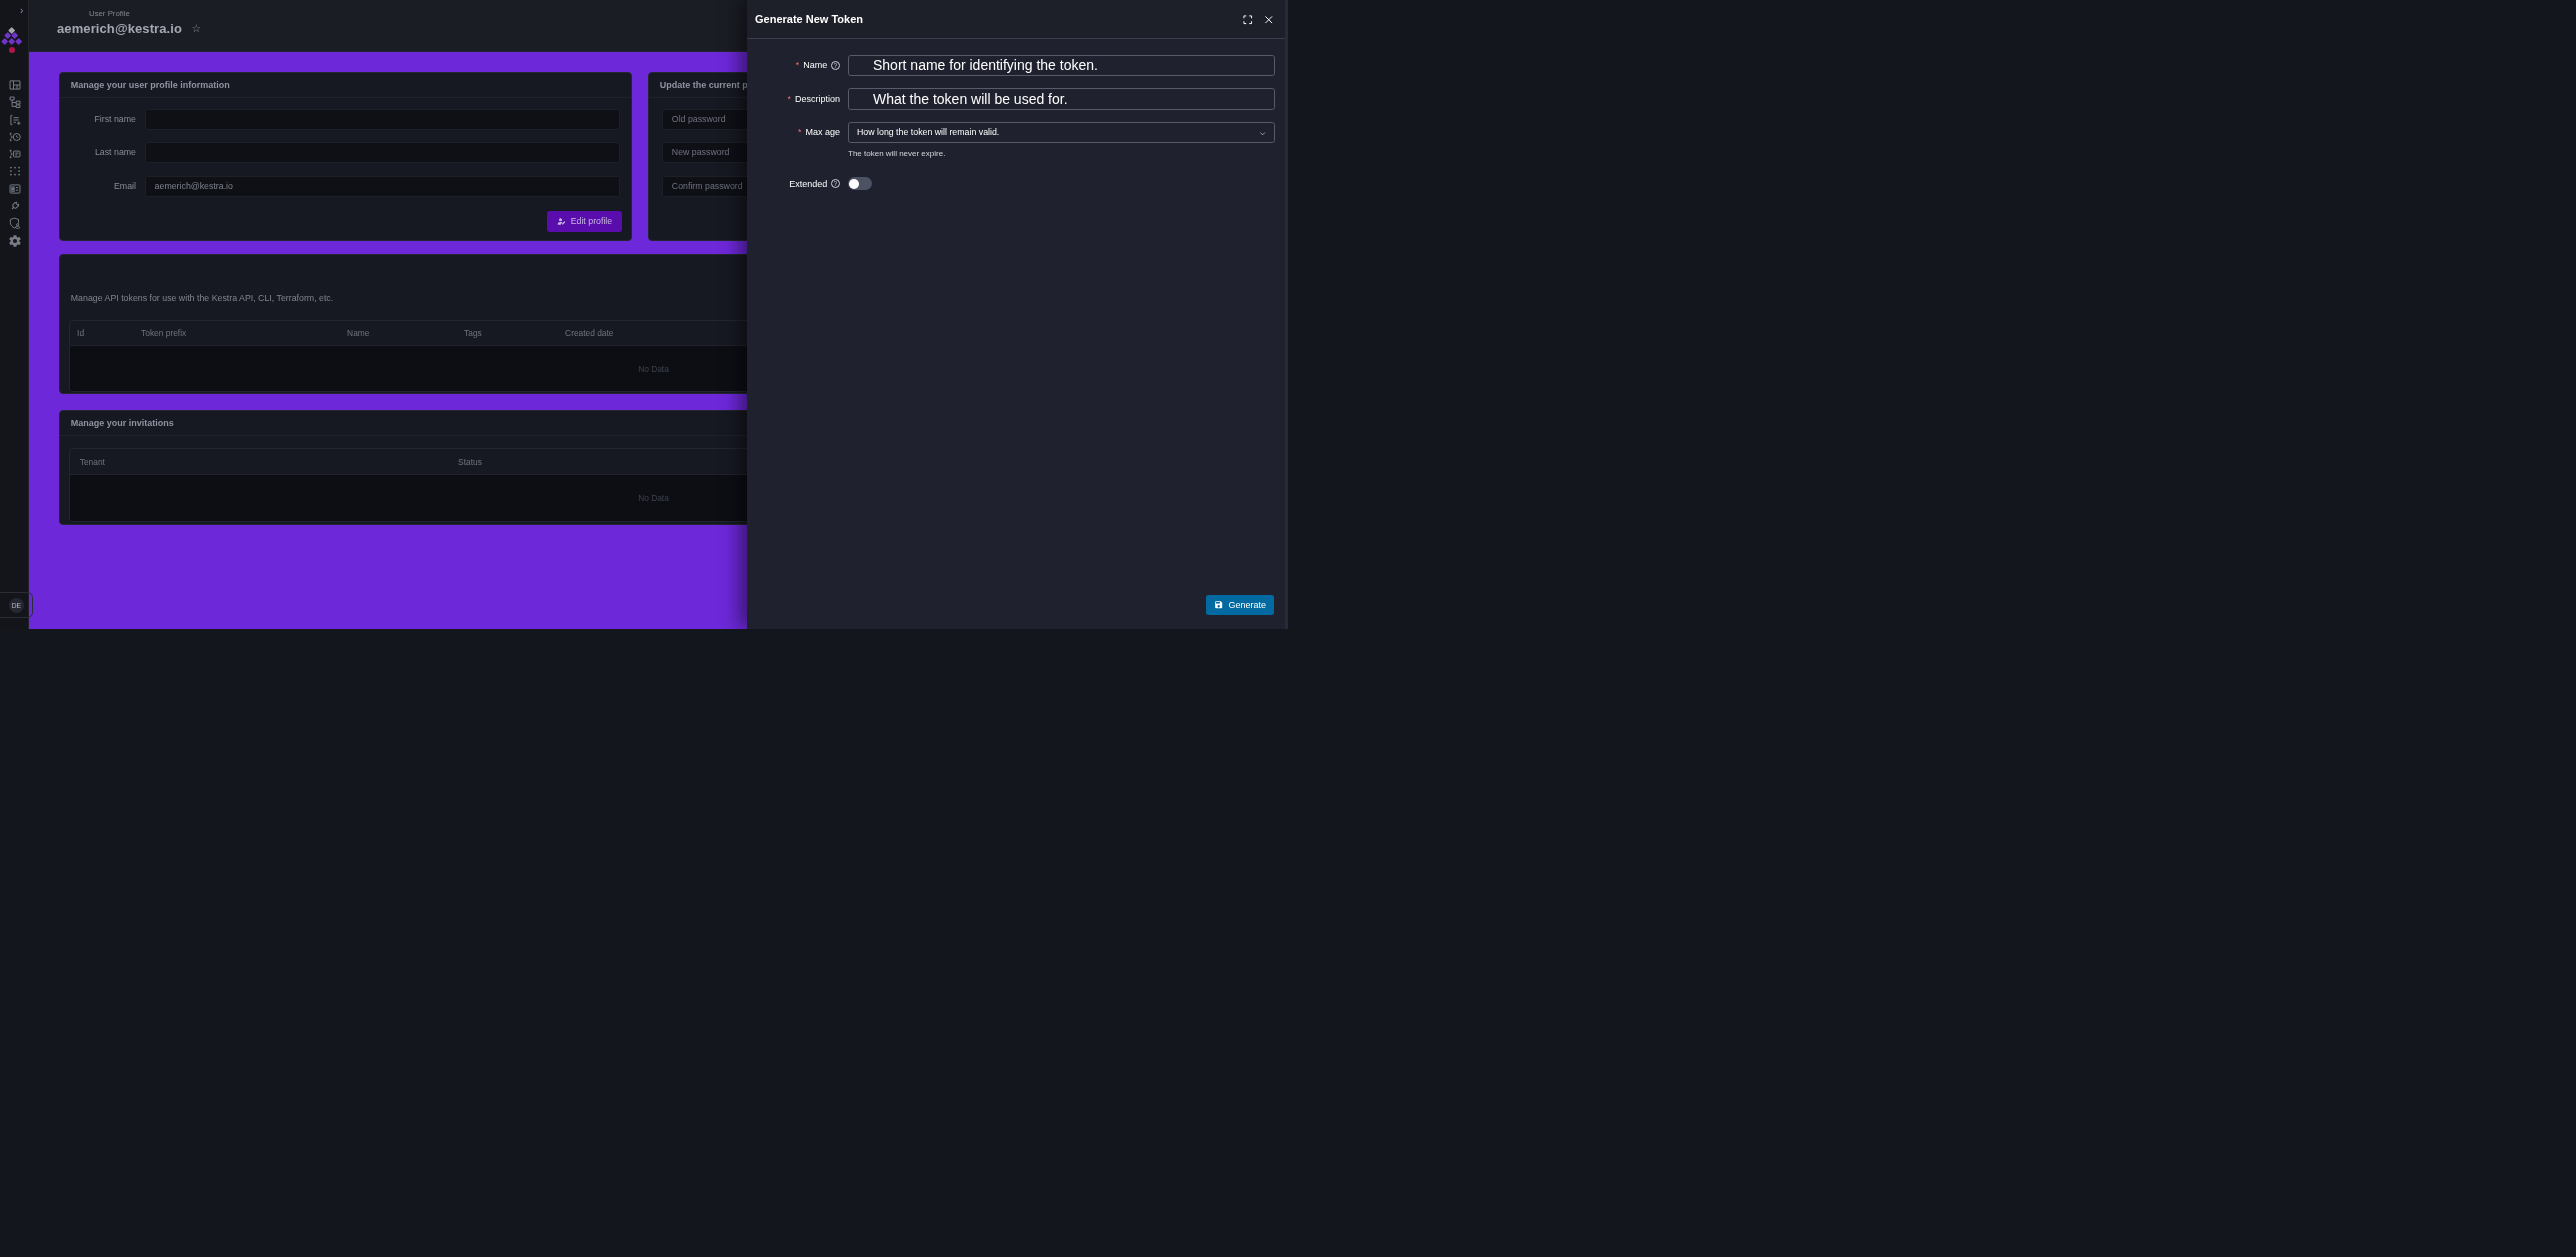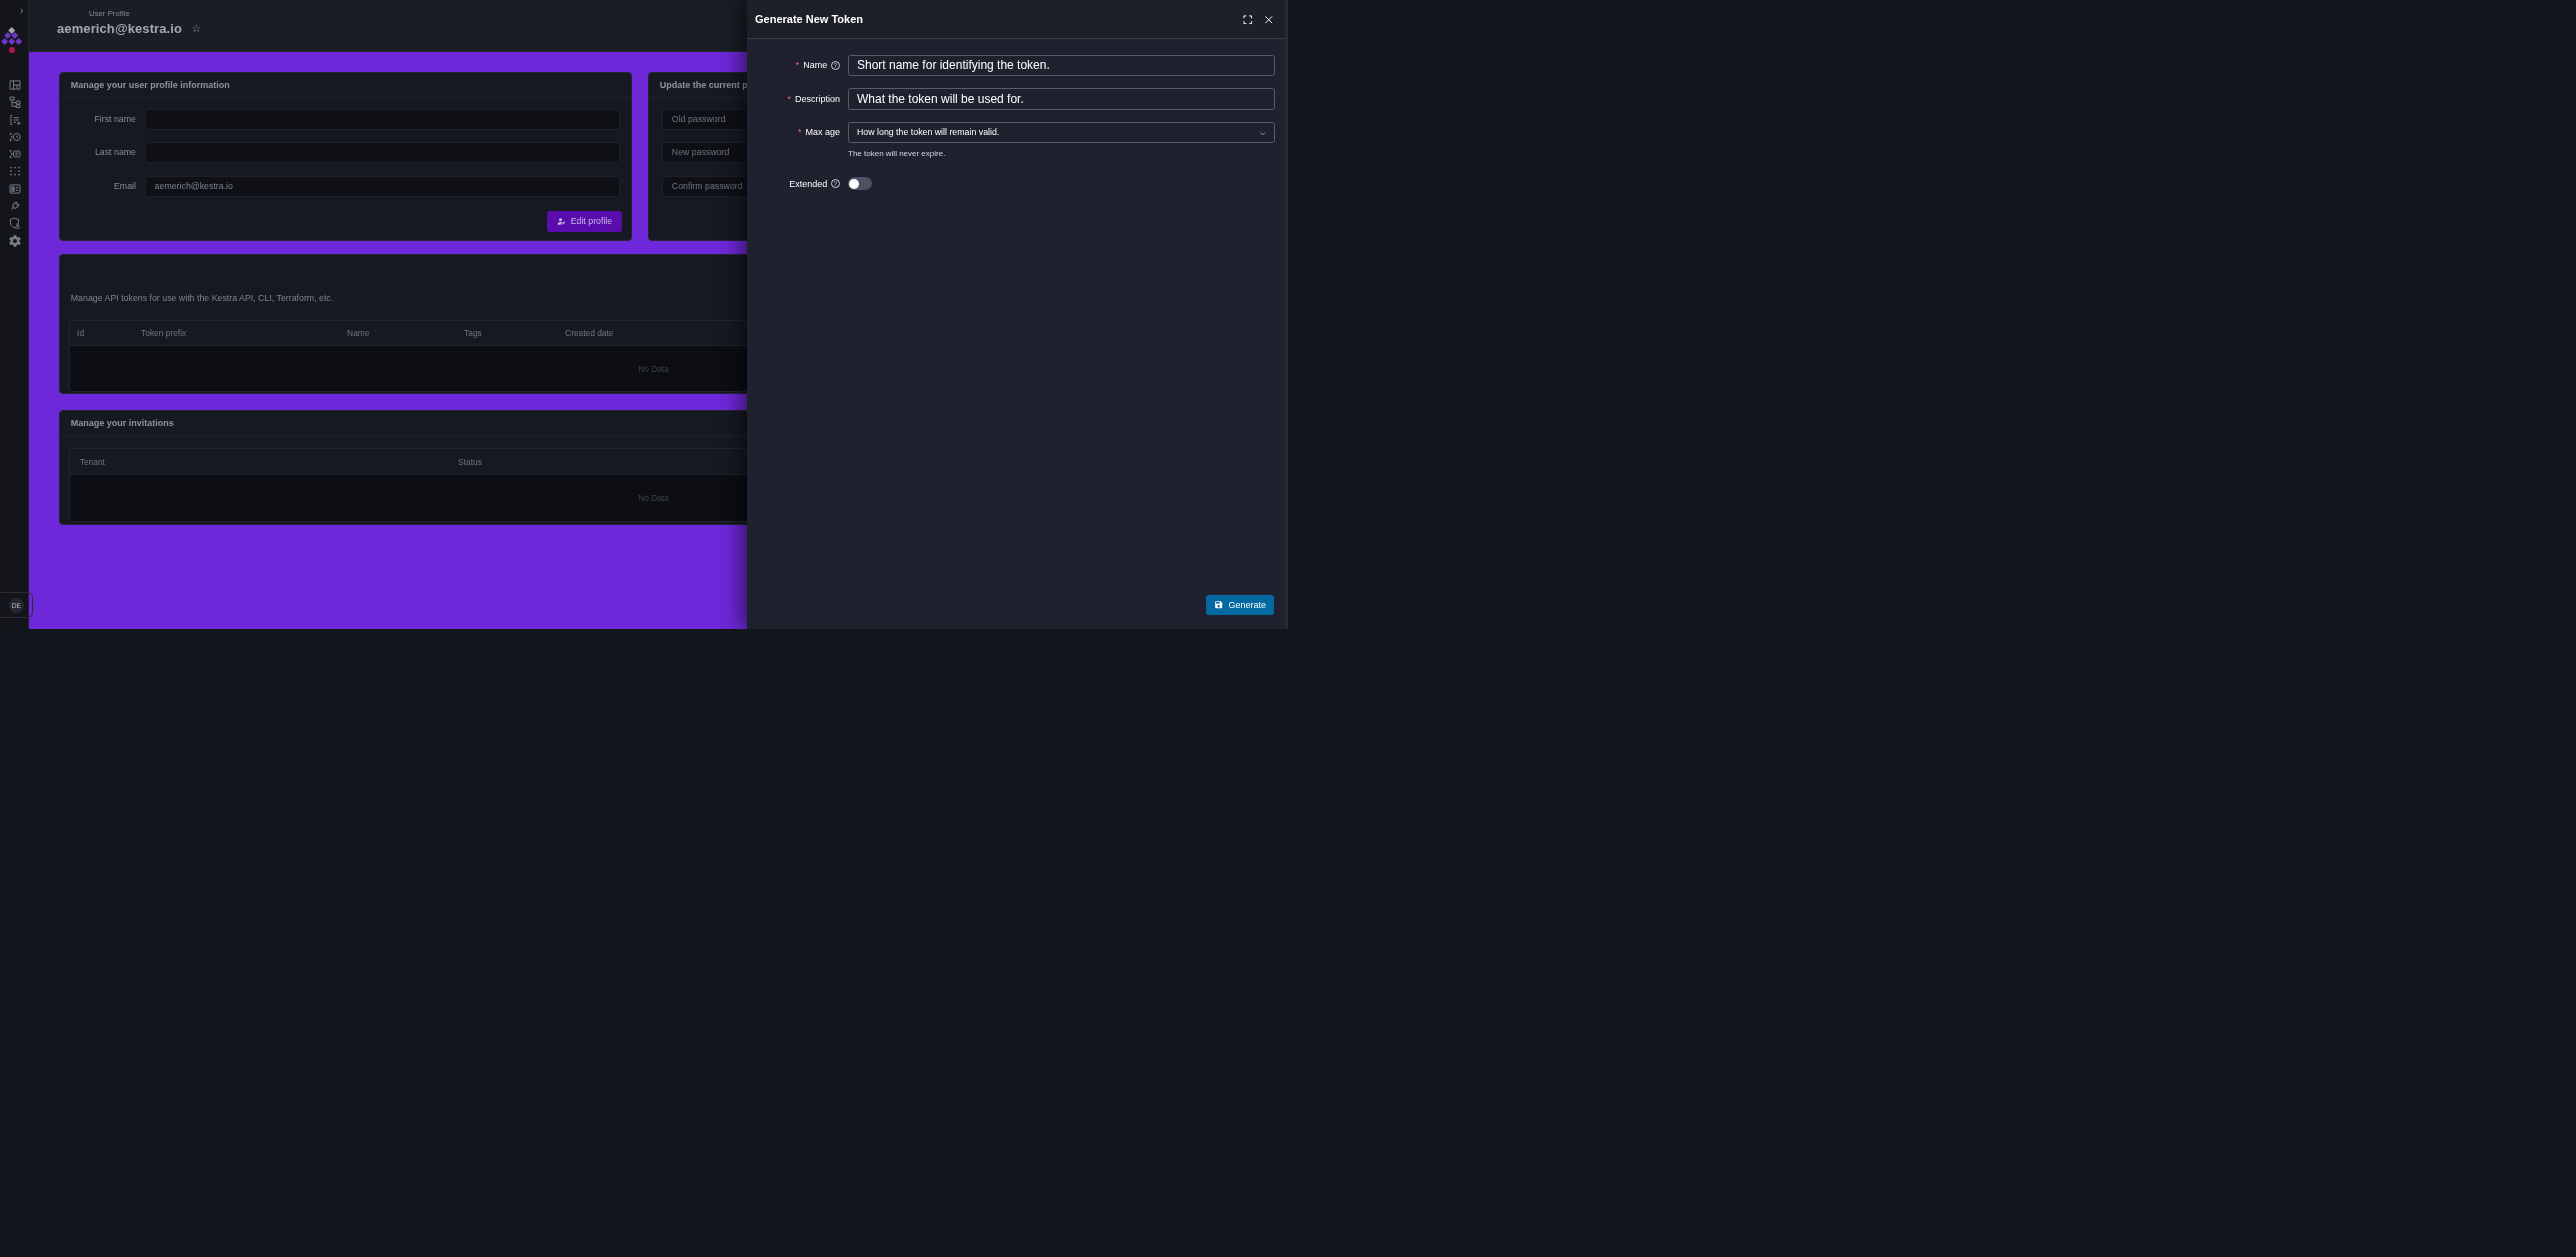--- a/index.html
+++ b/index.html
@@ -64,21 +64,21 @@
   .icon-btn { position:absolute; top:14px; width:11.5px; height:11.5px; color:#ffffff; cursor:pointer; }
   .icon-btn svg { width:11.5px; height:11.5px; }
   .btn-fs { right:35px; }
   .btn-close { right:13.5px; }
 
   .drawer-body { padding:15.5px 13px 0 0; }
   .drow { display:flex; align-items:center; margin-bottom:12px; }
   .dlabel { flex:0 0 93px; margin-right:8px; display:inline-flex; justify-content:flex-end; align-items:center; gap:3.4px; color:#ffffff; font-size:9px; }
   .req { color:#f36d6d; font-size:8.8px; margin-right:0.7px; }
   .help-icon { width:9.4px; height:9.4px; border-radius:50%; border:0.7px solid #cfd2d9; color:#cfd2d9; font-size:6.4px; display:inline-flex; align-items:center; justify-content:center; flex:none; }
-  .dinput { flex:1; height:21.6px; background:transparent; border:0.7px solid #575c6b; border-radius:2.7px; padding:0 8px; color:#ffffff; font-size:12px; outline:none; font-family:inherit; }
+  .dinput { flex:1; height:21.6px; background:transparent; border:0.7px solid #575c6b; border-radius:2.7px; padding:0 24px; color:#ffffff; font-size:14px; outline:none; font-family:inherit; }
   .dselect { flex:1; height:21.6px; border:0.7px solid #575c6b; border-radius:2.7px; display:flex; align-items:center; padding:0 20px 0 8px; color:#ffffff; font-size:8.8px; position:relative; cursor:pointer; }
   .dselect .chev { position:absolute; right:6.7px; top:6px; width:9.4px; height:9.4px; color:#b9bcc6; }
   .helper { margin:-6px 0 19px 101px; font-size:8px; color:#d3d6dc; }
   .toggle { width:24px; height:13px; border-radius:6.7px; background:#4c5263; position:relative; cursor:pointer; flex:none; }
   .knob { position:absolute; left:1.3px; top:1.3px; width:10px; height:10px; border-radius:50%; background:#ffffff; }
 
   .generate-btn { position:absolute; right:14px; bottom:14px; height:20px; padding:0 8px; background:#0369a1; border:none; border-radius:2.7px; color:#ffffff; font-size:9px; display:flex; align-items:center; gap:4.7px; cursor:pointer; font-family:inherit; }
   .generate-btn svg { width:9.4px; height:9.4px; }
 
   .scroll-strip { position:absolute; right:0; top:0; width:3.4px; height:629px; background:#272b36; z-index:6; }

